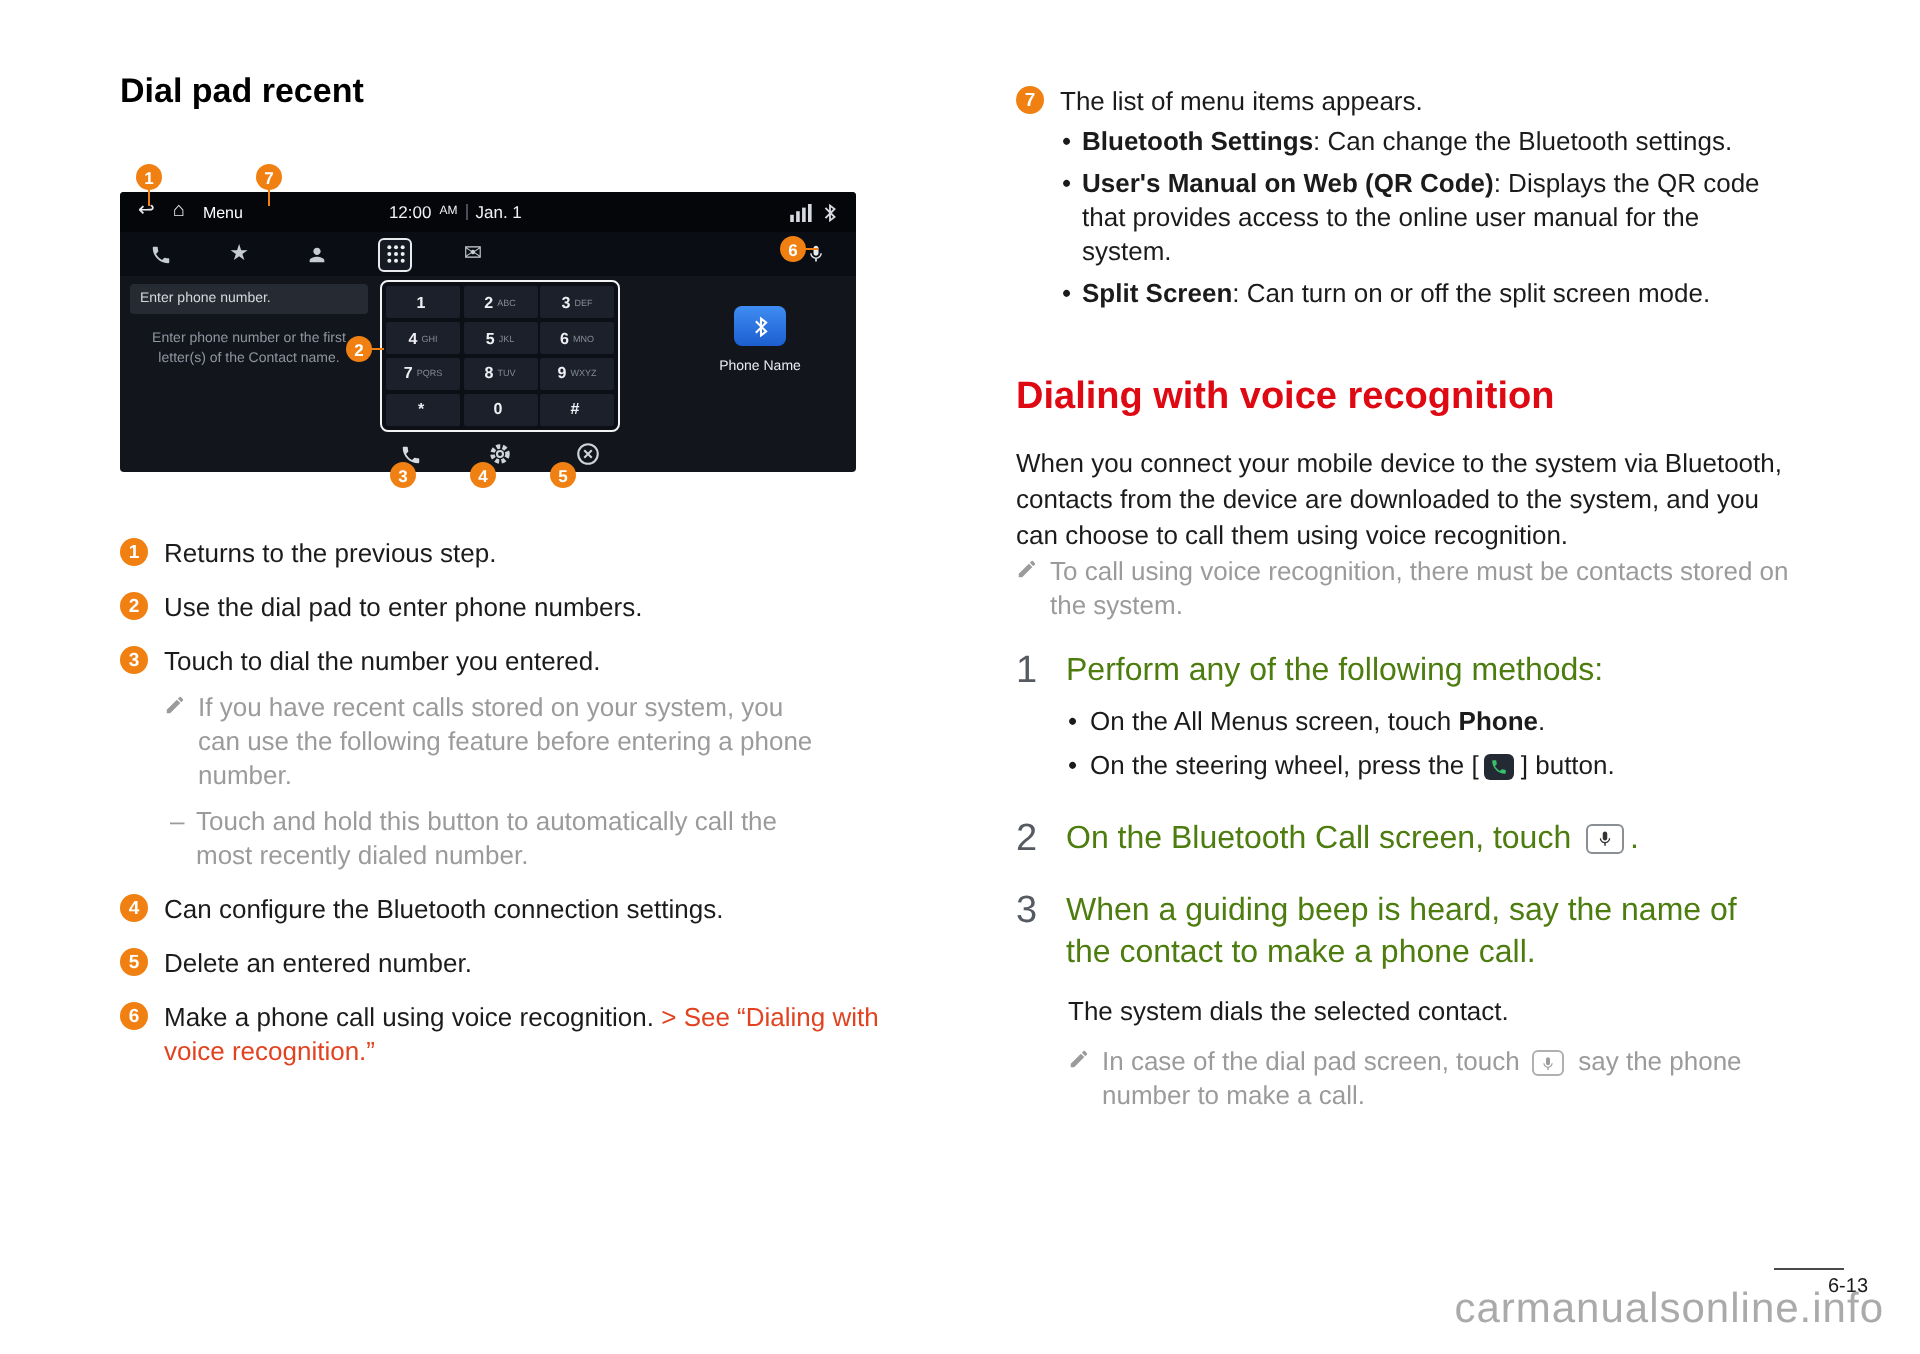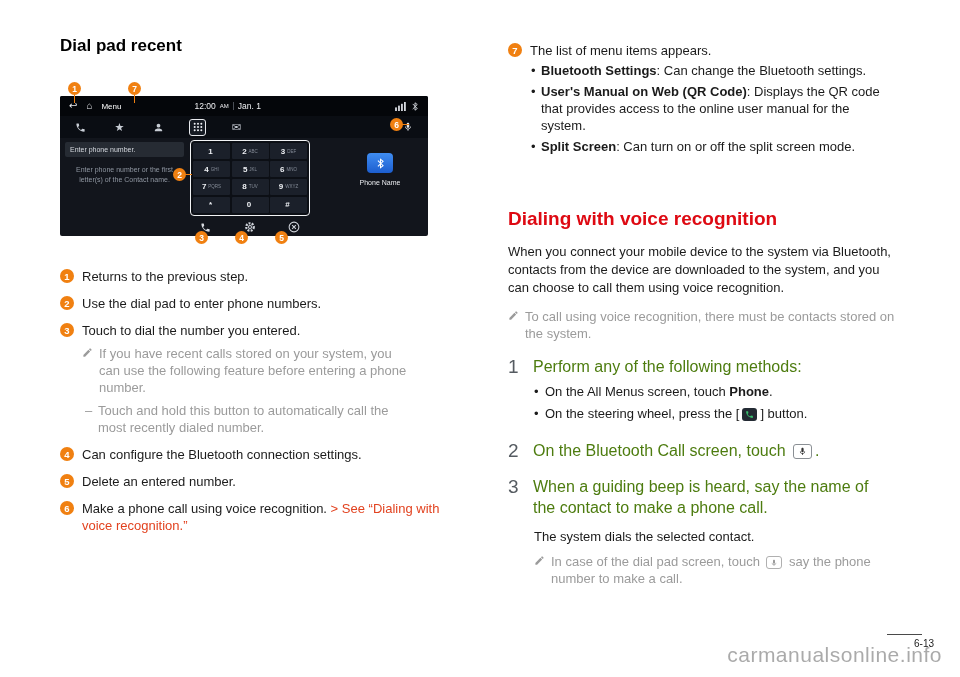--- a/index.html
+++ b/index.html
@@ -50,25 +50,25 @@
   .note { display:flex; gap:6px; margin:-4px 0 6px 22px; color:#9b9b9b; font-size:13px; line-height:17px; width:332px; }
   .note .pencil { flex:0 0 auto; margin-top:2px; }
   .dash-item { position:relative; margin:0 0 4px 38px; width:305px; color:#9b9b9b; font-size:13px; line-height:17px; }
   .dash-item::before { content:"\2013"; position:absolute; left:-13px; }
   .xref { color:#e2421f; text-decoration:none; cursor:pointer; }
 
   
   .r-item7 { margin-bottom:3px; }
   .mb { position:relative; margin:0 0 4px 33px; font-size:13px; line-height:17px; width:344px; }
   .mb::before { content:"\2022"; position:absolute; left:-10px; }
-  .section-title { margin-top:52px; font-size:19px; line-height:24px; font-weight:700; color:#de0912; }
+  .section-title { margin-top:32px; font-size:19px; line-height:24px; font-weight:700; color:#de0912; }
   .intro { margin-top:12px; width:388px; font-size:13px; line-height:18px; color:#1b1b1b; }
   .rnote { display:flex; gap:6px; color:#9b9b9b; font-size:13px; line-height:17px; }
   .rnote .pencil { flex:0 0 auto; margin-top:2px; }
-  .r-note1 { margin-top:11px; width:392px; }
+  .r-note1 { width:392px; }
   .step { display:flex; align-items:flex-start; gap:11px; }
   .step-num { font-size:19px; line-height:21px; color:#555b61; width:14px; flex:0 0 auto; }
   .step-text { font-size:16px; line-height:21px; color:#4d7c0f; width:340px; }
   .s1 { margin-top:14px; } .s2 { margin-top:17px; } .s3 { margin-top:15px; }
   .step-bullets { margin-top:6px; margin-left:26px; }
   .sb-row { position:relative; padding-left:11px; margin-bottom:4px; font-size:13px; line-height:18px; width:360px; }
   .sb-row::before { content:"\2022"; position:absolute; left:0; }
   .step3-sub { margin-top:10px; margin-left:26px; font-size:13px; line-height:17px; color:#1b1b1b; }
   .r-note2 { margin-top:8px; margin-left:26px; width:350px; }
   .inline-btn { display:inline-flex; align-items:center; justify-content:center; vertical-align:middle; margin:0 3px; }

